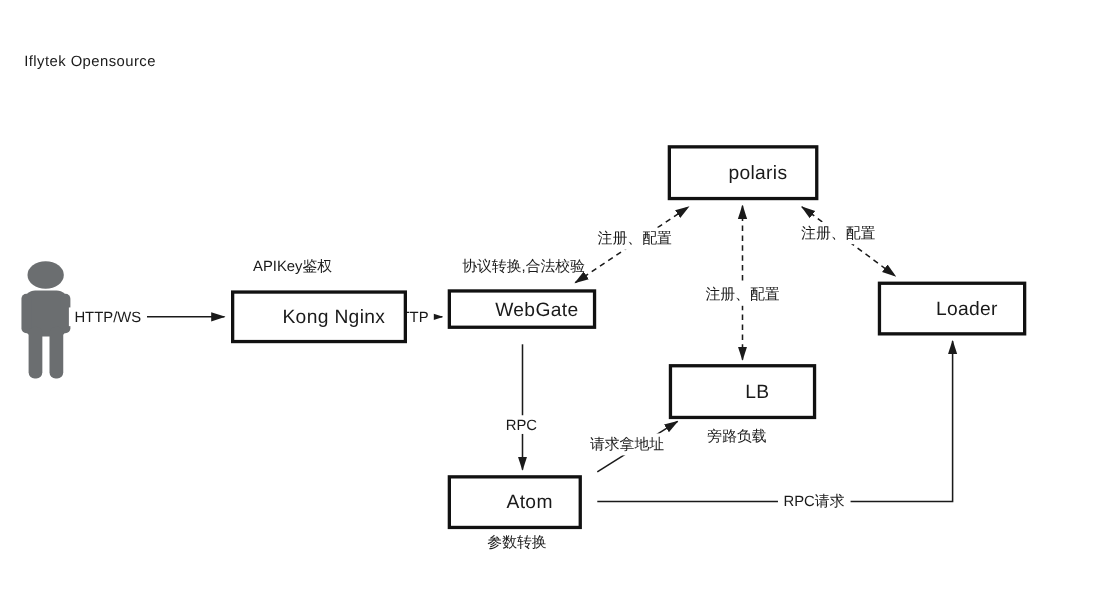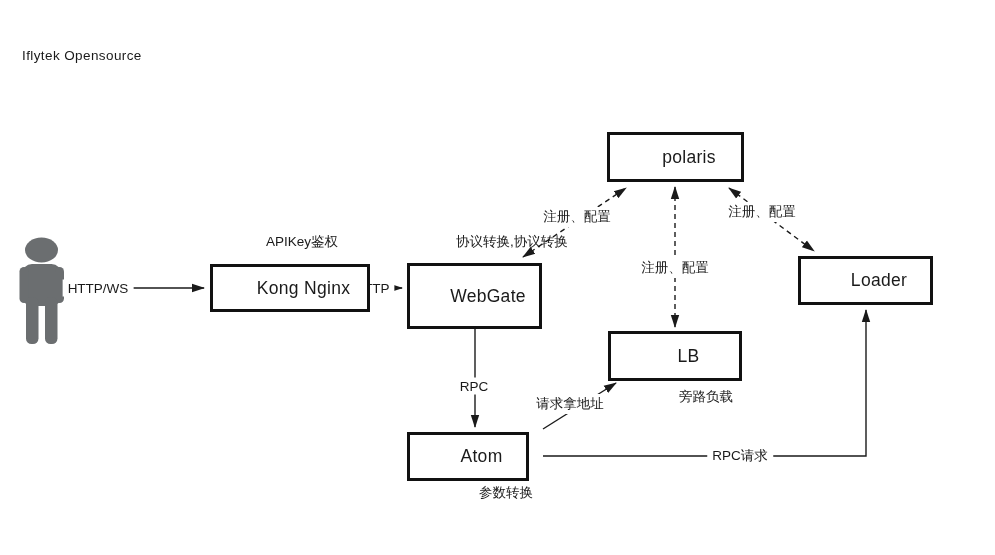--- a/index.html
+++ b/index.html
@@ -52,21 +52,20 @@
     white-space: nowrap;
     color: #1a1a1a;
     transform: translate(-50%, -50%);
   }
   .edge-label {
     background: #ffffff;
     padding: 1px 5px;
   }
   .caption {
     background: transparent;
-    margin-left: 36px;
   }
 </style>
 </head>
 <body>
 
 <div id="stage">
 
   <div class="diagram-title">Iflytek Opensource</div>
 
   <svg id="connector-layer" width="995" height="555" viewBox="0 0 995 555">
@@ -99,42 +98,42 @@
 
     <line x1="543" y1="429" x2="616" y2="383" stroke="#1a1a1a" stroke-width="1.4" marker-end="url(#arr)"></line>
 
     <path d="M543,456 H866 V310" fill="none" stroke="#1a1a1a" stroke-width="1.4" marker-end="url(#arr)"></path>
   </svg>
 
   <div class="node" style="left:210px; top:264px; width:160px; height:48px">
     <span>Kong Nginx</span>
   </div>
 
-  <div class="node" style="left:407px; top:263px; width:135px; height:66px">
+  <div class="node" style="left:407px; top:263px; width:135px; height:36px">
     <span>WebGate</span>
   </div>
 
   <div class="node" style="left:607px; top:132px; width:137px; height:50px">
     <span>polaris</span>
   </div>
 
   <div class="node" style="left:798px; top:256px; width:135px; height:49px">
     <span>Loader</span>
   </div>
 
   <div class="node" style="left:608px; top:331px; width:134px; height:50px">
     <span>LB</span>
   </div>
 
   <div class="node" style="left:407px; top:432px; width:122px; height:49px">
     <span>Atom</span>
   </div>
 
   <div class="caption" style="left:266px; top:242px">APIKey鉴权</div>
-  <div class="caption" style="left:476px; top:242px">协议转换,协议转换</div>
+  <div class="caption" style="left:476px; top:242px">协议转换,合法校验</div>
   <div class="caption" style="left:670px; top:397px">旁路负载</div>
   <div class="caption" style="left:470px; top:493px">参数转换</div>
 
   <div class="edge-label" style="left:98px; top:288px">HTTP/WS</div>
   <div class="edge-label" style="left:372px; top:288px">HTTP</div>
   <div class="edge-label" style="left:474px; top:386px">RPC</div>
   <div class="edge-label" style="left:577px; top:217px">注册、配置</div>
   <div class="edge-label" style="left:675px; top:268px">注册、配置</div>
   <div class="edge-label" style="left:762px; top:212px">注册、配置</div>
   <div class="edge-label" style="left:570px; top:404px">请求拿地址</div>

